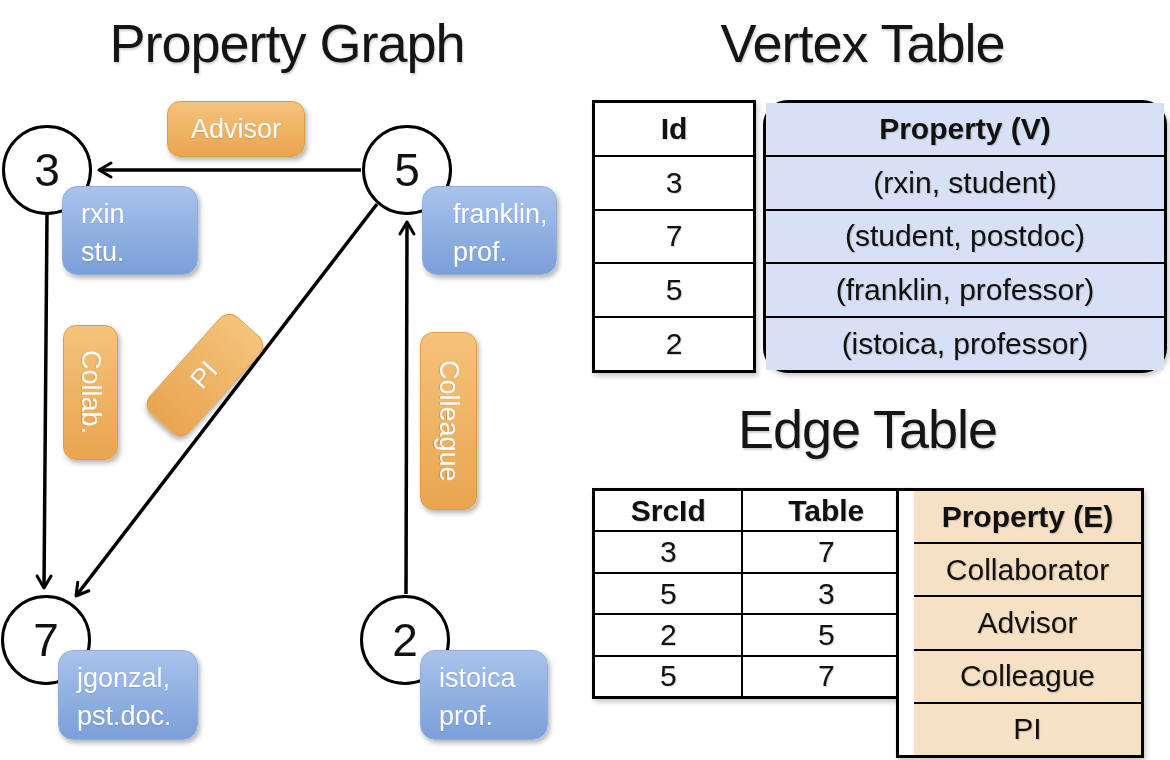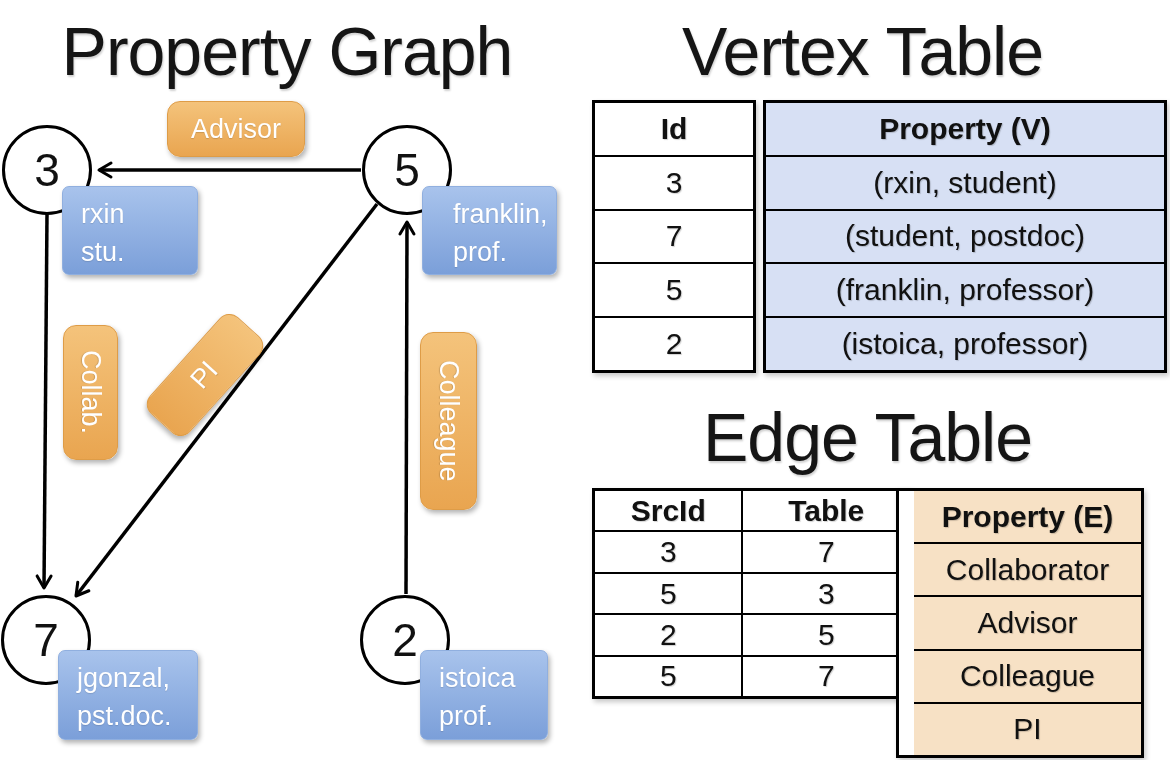--- a/index.html
+++ b/index.html
@@ -1,21 +1,21 @@
 <!DOCTYPE html>
 <html><head>
 <meta charset="utf-8">
 <style>
   html,body{margin:0;padding:0;background:#fff;}
   #canvas{
     position:relative;width:1170px;height:760px;overflow:hidden;background:#fff;
     font-family:"Liberation Sans",sans-serif;color:#111;
   }
   .title{
-    position:absolute;text-align:center;font-size:68px;font-weight:400;
+    position:absolute;text-align:center;font-size:54px;font-weight:400;
     letter-spacing:-1px;color:#151515;text-shadow:1px 2px 2px rgba(0,0,0,0.18);
     white-space:nowrap;
   }
   
   #edges{position:absolute;left:0;top:0;z-index:1;}
   .circle{
     position:absolute;width:90px;height:90px;border:3.5px solid #000;border-radius:50%;
     background:#fff;display:flex;align-items:center;justify-content:center;
     font-size:46px;z-index:2;box-sizing:border-box;
   }
@@ -23,21 +23,21 @@
     position:absolute;border-radius:13px;color:#fff;z-index:3;
     background:linear-gradient(180deg,#F4C37B 0%,#E9A550 100%);
     border:1.5px solid #DE9C47;box-shadow:2px 3px 5px rgba(0,0,0,0.3);
     display:flex;align-items:center;justify-content:center;
     font-size:27px;box-sizing:border-box;text-shadow:0 1px 1px rgba(0,0,0,0.15);
   }
   .elabel.vert{writing-mode:vertical-rl;}
   .elabel.tilt{transform:rotate(42deg);}
   .elabel.tilt span{transform:rotate(-90deg);}
   .vbox{
-    position:absolute;border-radius:7px;color:#fff;z-index:4;
+    position:absolute;border-radius:15px;color:#fff;z-index:4;
     background:linear-gradient(180deg,#A8C3EC 0%,#7B9FD9 100%);
     border:1.5px solid #90AFDF;box-shadow:2px 3px 5px rgba(0,0,0,0.3);
     font-size:27px;line-height:1.42;padding:8px 0 0 18px;box-sizing:border-box;
     text-shadow:0 1px 1px rgba(0,0,0,0.12);
   }
   
   .tbox{
     position:absolute;border:3px solid #000;box-sizing:border-box;
     display:flex;flex-direction:column;background:#fff;
     box-shadow:2px 3px 5px rgba(0,0,0,0.22);
@@ -120,21 +120,21 @@
   </div>
 
   <div class="tbox" style="left:592px;top:100px;width:164px;height:273px;">
     <div class="cell hdr">Id</div>
     <div class="cell">3</div>
     <div class="cell">7</div>
     <div class="cell">5</div>
     <div class="cell">2</div>
   </div>
 
-  <div class="tbox" style="left:763px;top:100px;width:404px;height:273px;">
+  <div class="tbox" style="left:763px;top:100px;width:404px;height:273px;border-radius:25px;">
     <div class="cell hdr vfill">Property (V)</div>
     <div class="cell vfill">(rxin, student)</div>
     <div class="cell vfill">(student, postdoc)</div>
     <div class="cell vfill">(franklin, professor)</div>
     <div class="cell vfill">(istoica, professor)</div>
   </div>
 
   <div class="tbox rowsplit" style="left:592px;top:488px;width:320px;height:211px;">
     <div class="subcol">
       <div class="cell hdr">SrcId</div>

